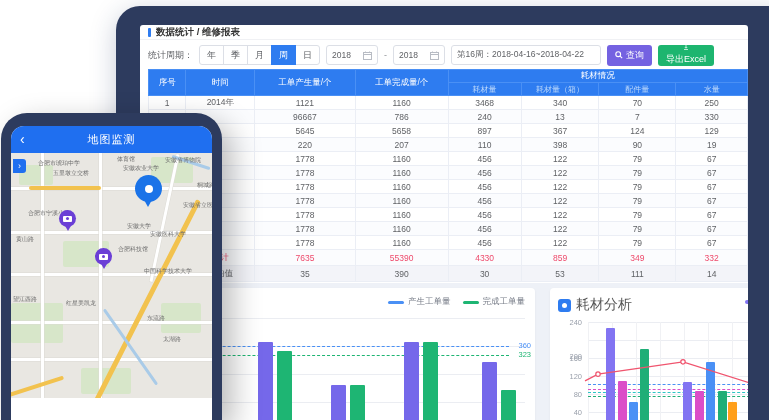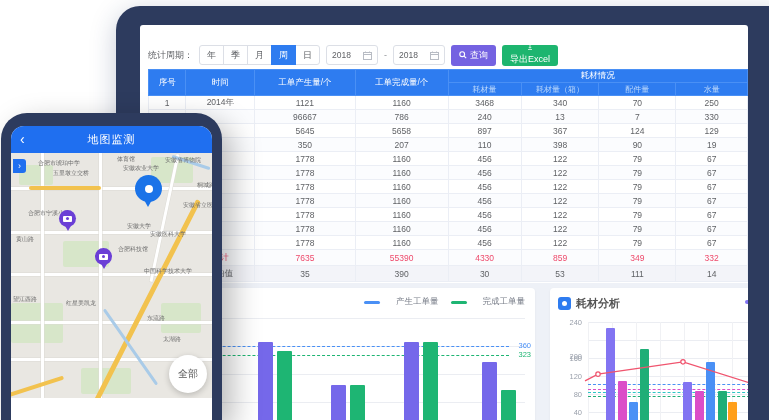--- a/index.html
+++ b/index.html
@@ -43,27 +43,27 @@
   tbody td { font-size:8.5px; color:#606266; height:14px; background:#fff; }
   tbody tr:nth-child(even) td { background:#fbfcfe; }
   tr.total td { background:#fbf4f6; color:#ee4a6b; height:16px; }
   tr.avg td { background:#f3f4f9; color:#606266; height:16px; }
   
   .lower { position:absolute; left:0; top:258px; width:608px; height:183px; background:#eef1f7; }
   .card { position:absolute; background:#fff; border-radius:4px; box-shadow:0 1px 3px rgba(0,0,0,.05); overflow:hidden; }
   #card1 { left:8px; top:5px; width:387px; height:178px; }
   #card2 { left:410px; top:5px; width:215px; height:178px; }
   .legend1 { position:absolute; right:10px; top:8px; display:flex; gap:12px; }
-  .lg-item { display:flex; align-items:center; gap:16px; font-size:8.5px; color:#7a7f8a; }
+  .lg-item { display:flex; align-items:center; gap:4px; font-size:8.5px; color:#7a7f8a; }
   .lg-swatch { width:16px; height:3px; border-radius:2px; }
   .c2-head { position:absolute; left:8px; top:8px; display:flex; align-items:center; gap:5px; }
   .c2-icon { width:13px; height:13px; border-radius:3px; background:#2e7cf0; position:relative; }
   .c2-icon:after { content:""; position:absolute; left:4px; top:4px; width:5px; height:5px;
     border-radius:50%; background:#fff; }
-  .c2-title { font-size:11px; color:#555; font-weight:bold; }
+  .c2-title { font-size:14px; color:#555; font-weight:normal; }
   .lg2 { position:absolute; right:-6px; top:12px; width:26px; height:4px; border-radius:2px; background:#8274f2; }
   .gline { position:absolute; left:10px; right:10px; height:1px; background:#ebedf2; }
   .refline { position:absolute; left:10px; right:26px; border-top:1px dashed; }
   .reflabel { position:absolute; font-size:7.5px; right:4px; }
   .bar { position:absolute; border-radius:1px 1px 0 0; }
   .c2 .gline { left:38px; right:0; }
   .vline { position:absolute; top:34px; bottom:35px; width:1px; background:#f0f1f4; }
   .ytick { position:absolute; left:0; width:32px; text-align:right; font-size:7.5px; color:#9aa0ab; }
   .c2 .refline { left:38px; right:0; }
   
@@ -107,20 +107,24 @@
     background:#fff; box-shadow:0 2px 6px rgba(0,0,0,.2); display:flex; align-items:center;
     justify-content:center; font-size:10px; color:#595959; cursor:pointer; }
   svg.linechart { position:absolute; left:0; top:0; overflow:visible; }
 </style>
 </head>
 <body>
 
 <div class="desktop">
   <div class="screen">
 
+    <div class="breadcrumb-bar">
+      <span class="bc-accent"></span>
+      <span class="bc-text">数据统计 / 维修报表</span>
+    </div>
 
     <div class="filter-bar">
       <span class="flabel">统计周期：</span>
       <div class="seg" id="seg">
           <div class="seg-btn">年</div>
           <div class="seg-btn">季</div>
           <div class="seg-btn">月</div>
           <div class="seg-btn active">周</div>
           <div class="seg-btn">日</div>
         </div>
@@ -136,20 +140,23 @@
       <span class="dash">-</span>
       <div class="sel">
         <span>2018</span>
         <svg width="9" height="9" viewBox="0 0 9 9">
             <rect x="0.5" y="1.5" width="8" height="7" fill="none" stroke="#b8bcc4"></rect>
             <line x1="0.5" y1="3.5" x2="8.5" y2="3.5" stroke="#b8bcc4"></line>
             <line x1="2.5" y1="0.5" x2="2.5" y2="2" stroke="#b8bcc4"></line>
             <line x1="6.5" y1="0.5" x2="6.5" y2="2" stroke="#b8bcc4"></line>
           </svg>
       </div>
+      <div class="rng">
+        <span>第16周：2018-04-16~2018-04-22</span>
+      </div>
       <button class="btn btn-query">
         <svg width="8" height="8" viewBox="0 0 10 10">
             <circle cx="4" cy="4" r="3" fill="none" stroke="#fff" stroke-width="1.4"></circle>
             <line x1="6.3" y1="6.3" x2="9" y2="9" stroke="#fff" stroke-width="1.4"></line>
           </svg>
         <span>查询</span>
       </button>
       <button class="btn btn-export">
         <svg width="8" height="8" viewBox="0 0 10 10">
             <line x1="5" y1="0" x2="5" y2="6" stroke="#fff" stroke-width="1.4"></line>
@@ -214,21 +221,21 @@
               <td>5645</td>
               <td>5658</td>
               <td>897</td>
               <td>367</td>
               <td>124</td>
               <td>129</td>
             </tr>
             <tr>
               <td></td>
               <td></td>
-              <td>350</td>
+              <td>220</td>
               <td>207</td>
               <td>110</td>
               <td>398</td>
               <td>90</td>
               <td>19</td>
             </tr>
             <tr>
               <td></td>
               <td></td>
               <td>1778</td>
@@ -452,16 +459,15 @@
           <span class="map-label" style="left: 152px; top: 182px;">太湖路</span>
         </div>
       <div class="expand-btn">›</div>
       <div class="pin-cam" style="left:48px;top:57px;">
           <span class="cam-glyph"></span>
         </div>
       <div class="pin-cam" style="left:84px;top:95px;">
           <span class="cam-glyph"></span>
         </div>
       <div class="pin-big"></div>
-      <div class="all-btn">全部</div>
     </div>
   </div>
 </div>
 
 </body></html>

